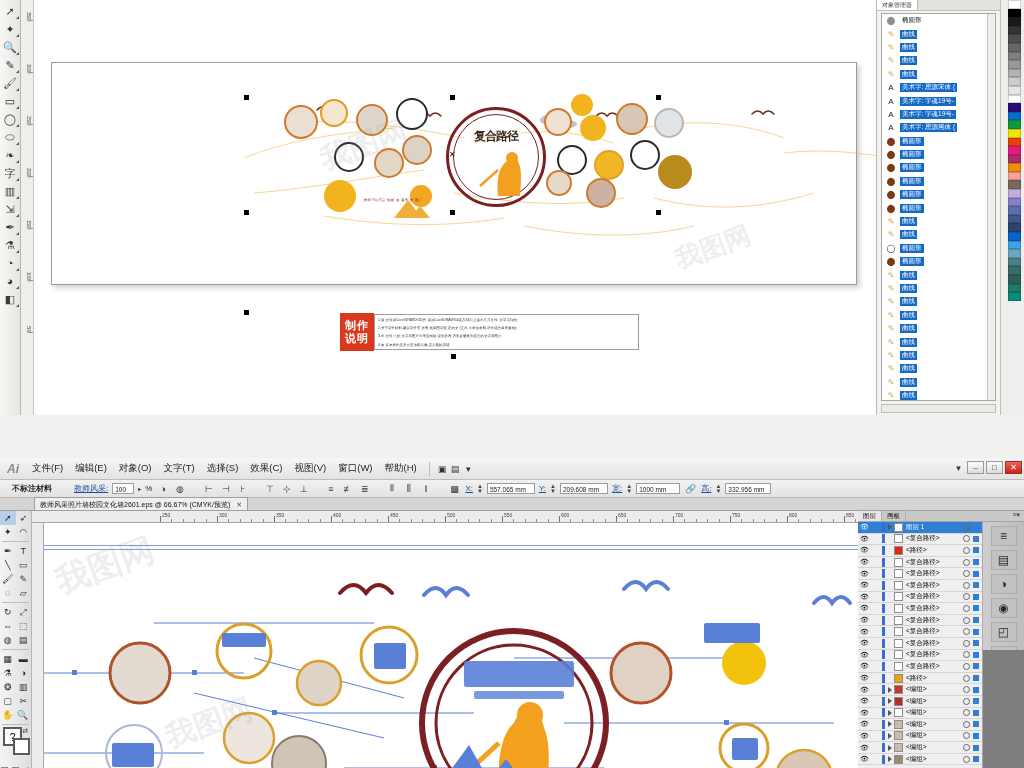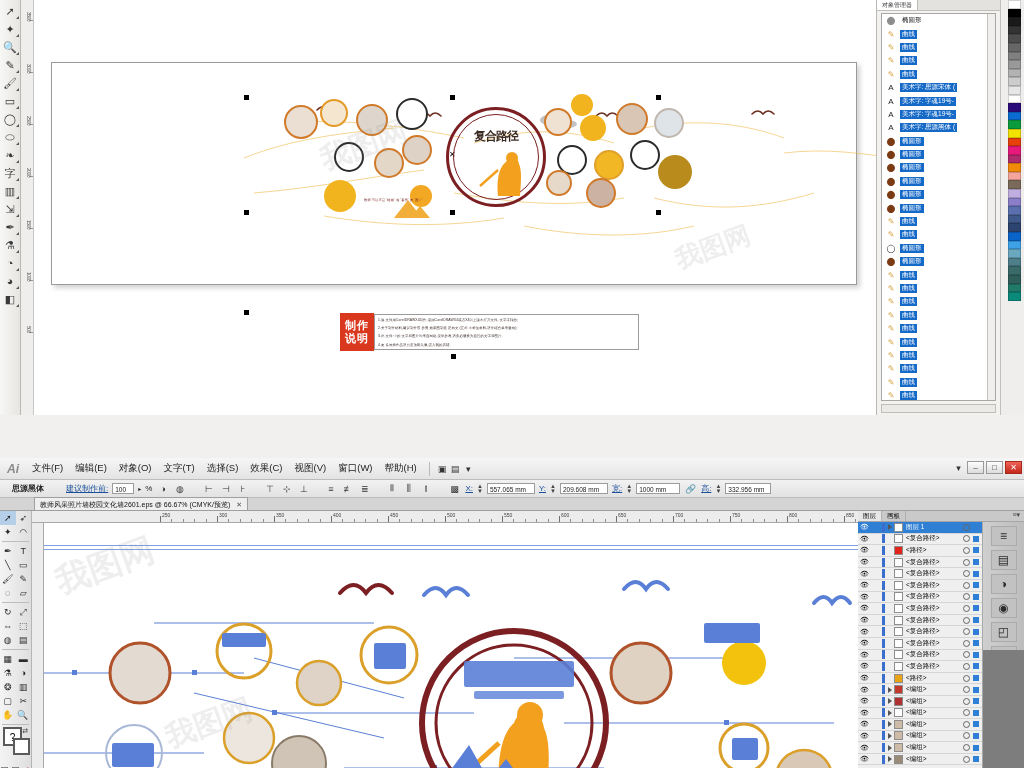--- a/index.html
+++ b/index.html
@@ -508,22 +508,22 @@
     <div class="ai-ic">▾</div>
     <div class="ai-winbtns">
       <span class="ai-ic">▾</span>
       <span class="wb">–</span>
       <span class="wb">□</span>
       <span class="wb close">✕</span>
     </div>
   </div>
 
   <div class="ai-ctrlbar">
-    <span style="font-weight:bold;">思源黑体</span>
-    <span class="ai-link" style="margin-left:18px;">建议制作前:</span>
+    <span style="font-weight:bold;">不标注材料</span>
+    <span class="ai-link" style="margin-left:18px;">教师风采:</span>
     <span class="ai-field" style="width:22px;">100</span>
     <span style="font-size:6px;">▸</span>
     <span>%</span>
     <span class="ai-ic">◑</span>
     <span class="ai-ic">◍</span>
     <span style="width:8px"></span>
     <span class="ai-ic">⊢</span>
     <span class="ai-ic">⊣</span>
     <span class="ai-ic">⊦</span>
     <span style="width:6px"></span>

